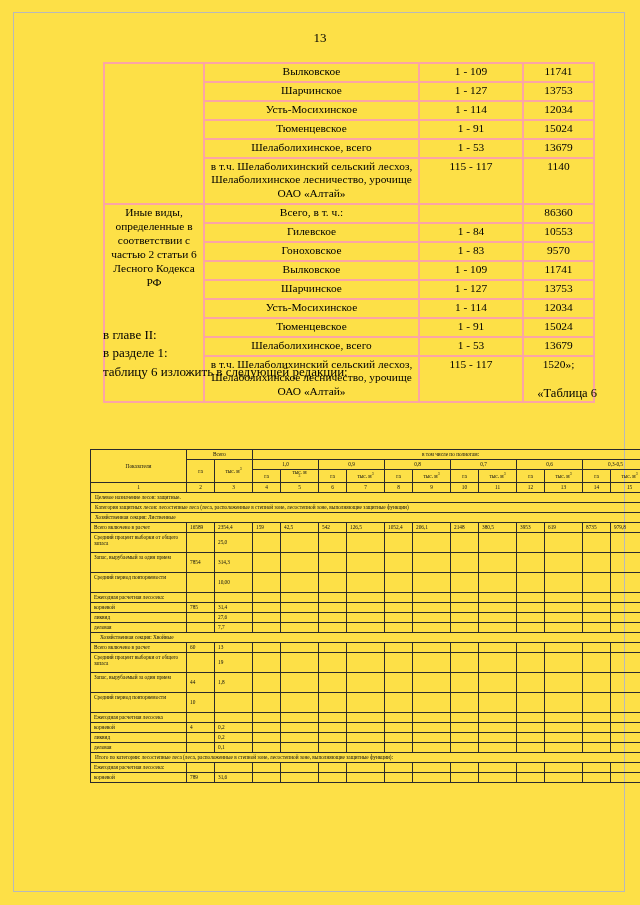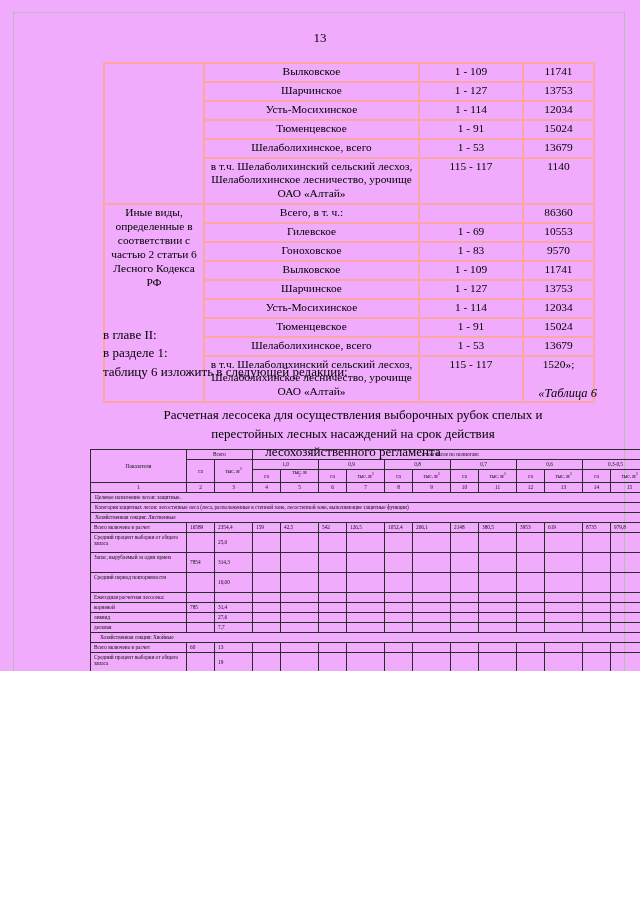--- a/index.html
+++ b/index.html
@@ -7,22 +7,22 @@
     padding: 0;
     background: #ffffff;
   }
   body {
     font-family: "Liberation Serif", "DejaVu Serif", serif;
     color: #000;
   }
   #page {
     position: relative;
     width: 640px;
-    height: 671px;
-    background: #f0abfc;
+    height: 905px;
+    background: #fde047;
     overflow: hidden;
   }
   
   .scan-frame {
     position: absolute;
     left: 13px;
     top: 12px;
     width: 612px;
     height: 880px;
     border: 1px solid #b9b9b9;
@@ -68,21 +68,20 @@
     position: absolute;
     left: 103px;
     top: 326px;
     width: 500px;
     font-size: 13px;
     line-height: 1.42;
   }
   .mid .ln { white-space: nowrap; }
   .tbl-caption-ital {
     text-align: right;
-    font-style: italic;
     font-size: 12.5px;
     margin-top: 4px;
     padding-right: 6px;
   }
   .title-block {
     text-align: center;
     font-size: 13px;
     line-height: 1.42;
     margin-top: 3px;
   }
@@ -188,21 +187,21 @@
             <td class="c4">1140</td>
           </tr>
           <tr>
             <td class="c1" rowspan="9">Иные виды, определенные в соответствии с частью 2 статьи 6 Лесного Кодекса РФ</td>
             <td class="c2">Всего, в т. ч.:</td>
             <td class="c3"></td>
             <td class="c4">86360</td>
           </tr>
           <tr>
             <td class="c2">Гилевское</td>
-            <td class="c3">1 - 69</td>
+            <td class="c3">1 - 84</td>
             <td class="c4">10553</td>
           </tr>
           <tr>
             <td class="c2">Гоноховское</td>
             <td class="c3">1 - 83</td>
             <td class="c4">9570</td>
           </tr>
           <tr>
             <td class="c2">Вылковское</td>
             <td class="c3">1 - 109</td>
@@ -235,25 +234,20 @@
           </tr>
         </tbody>
     </table>
   </div>
 
   <div class="mid">
     <div class="ln">в главе II:</div>
     <div class="ln">в разделе 1:</div>
     <div class="ln">таблицу 6 изложить в следующей редакции:</div>
     <div class="tbl-caption-ital">«Таблица 6</div>
-    <div class="title-block">
-      <div>Расчетная лесосека для осуществления выборочных рубок спелых и</div>
-      <div>перестойных лесных насаждений на срок действия</div>
-      <div>лесохозяйственного регламента</div>
-    </div>
   </div>
 
   <div class="t2-wrap">
     <table class="t2">
       <colgroup>
         <col class="cpok">
         <col class="cga">
           <col class="cm3">
         <col class="cga">
           <col class="cm3">

